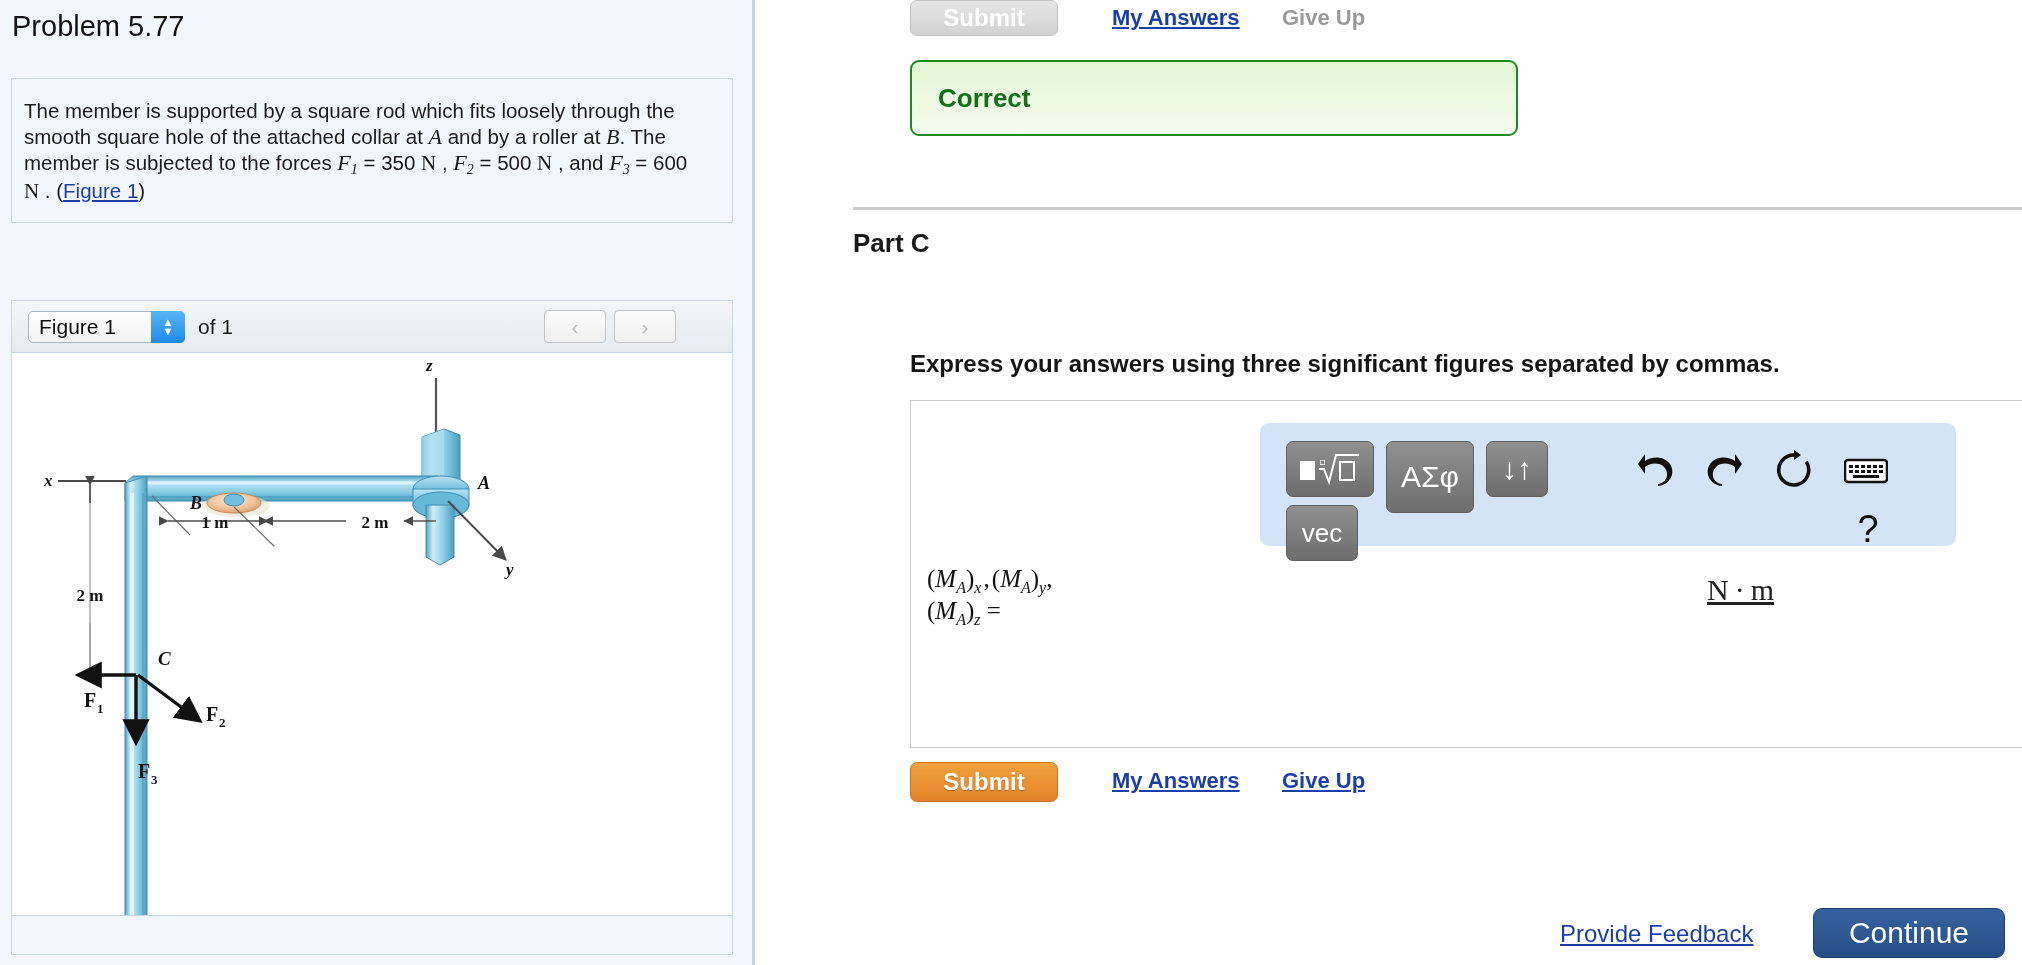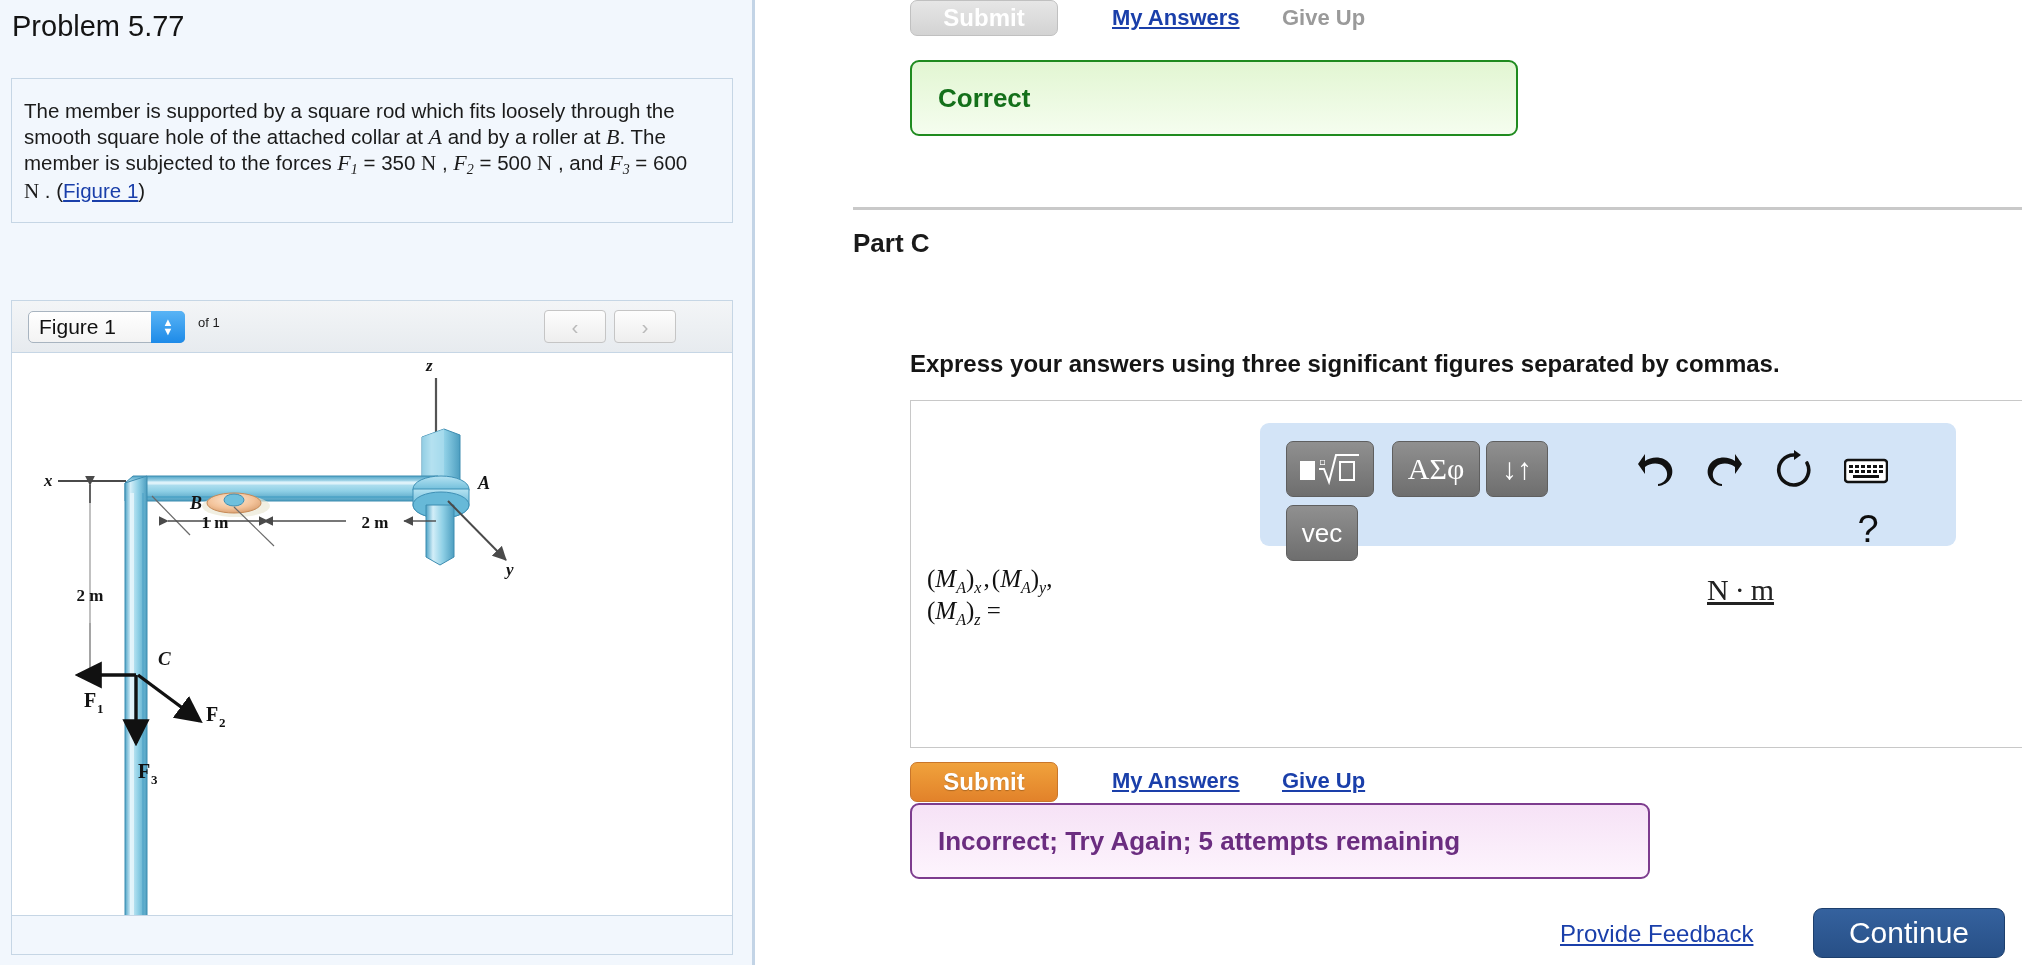--- a/index.html
+++ b/index.html
@@ -60,21 +60,21 @@
   }
   .fig-select .stepper{
     position:absolute;right:-1px;top:-1px;width:34px;height:32px;
     background:linear-gradient(#59b4f5,#1d8ae8);
     border-radius:0 5px 5px 0;
     display:flex;flex-direction:column;align-items:center;justify-content:center;
     color:#fff;font-size:11px;line-height:9px;
   }
   .fig-of{
     position:absolute;left:186px;top:14px;
-    font-size:13px;color:#1b1b1b;text-align:right;
+    font-size:21px;color:#1b1b1b;text-align:right;
   }
   .fig-nav{
     position:absolute;top:9px;width:62px;height:33px;
     border:1px solid #c5c5c5;border-radius:4px;
     background:linear-gradient(#fdfdfd,#eeeeee);
     display:flex;align-items:center;justify-content:center;
     color:#b9b9b9;font-size:21px;cursor:pointer;
     box-sizing:border-box;
   }
   .fig-nav.prev{left:532px;}
@@ -143,21 +143,21 @@
     background:#d3e4f7;border-radius:9px;
   }
   .mbtn{
     position:absolute;border-radius:7px;
     background:linear-gradient(#909090,#6e6e6e);
     border:1px solid #5f5f5f;
     color:#fff;display:flex;align-items:center;justify-content:center;
     cursor:pointer;box-sizing:border-box;
   }
   #mb-frac{left:26px;top:18px;width:88px;height:56px;}
-  #mb-greek{left:132px;top:18px;width:88px;height:56px;font-size:30px;font-family:Liberation Serif, serif;}
+  #mb-greek{left:126px;top:18px;width:88px;height:72px;font-size:30px;font-family:Liberation Sans, sans-serif;}
   #mb-updown{left:226px;top:18px;width:62px;height:56px;font-size:30px;}
   #mb-vec{left:26px;top:82px;width:72px;height:56px;font-size:26px;font-weight:500;}
   .micon{
     position:absolute;color:#0d0d0d;cursor:pointer;
     display:flex;align-items:center;justify-content:center;
   }
   #mi-undo{left:368px;top:22px;width:56px;height:52px;font-size:40px;}
   #mi-redo{left:436px;top:22px;width:56px;height:52px;font-size:40px;}
   #mi-reset{left:506px;top:20px;width:56px;height:54px;font-size:40px;}
   #mi-keyboard{left:578px;top:26px;width:56px;height:44px;}
@@ -415,18 +415,17 @@
       </div>
     </div>
 
     <div class="ans-units">N · m</div>
   </div>
 
   <div class="btn-submit active" id="submit-bottom">Submit</div>
   <div class="link" id="my-answers-bottom">My Answers</div>
   <div class="link" id="give-up-bottom">Give Up</div>
 
-  <div class="alert incorrect">Incorrect; Try Again; 5 attempts remaining</div>
 
   <div class="link" id="provide-feedback">Provide Feedback</div>
   <div id="continue-btn">Continue</div>
 
 </div>
 
 </body></html>

